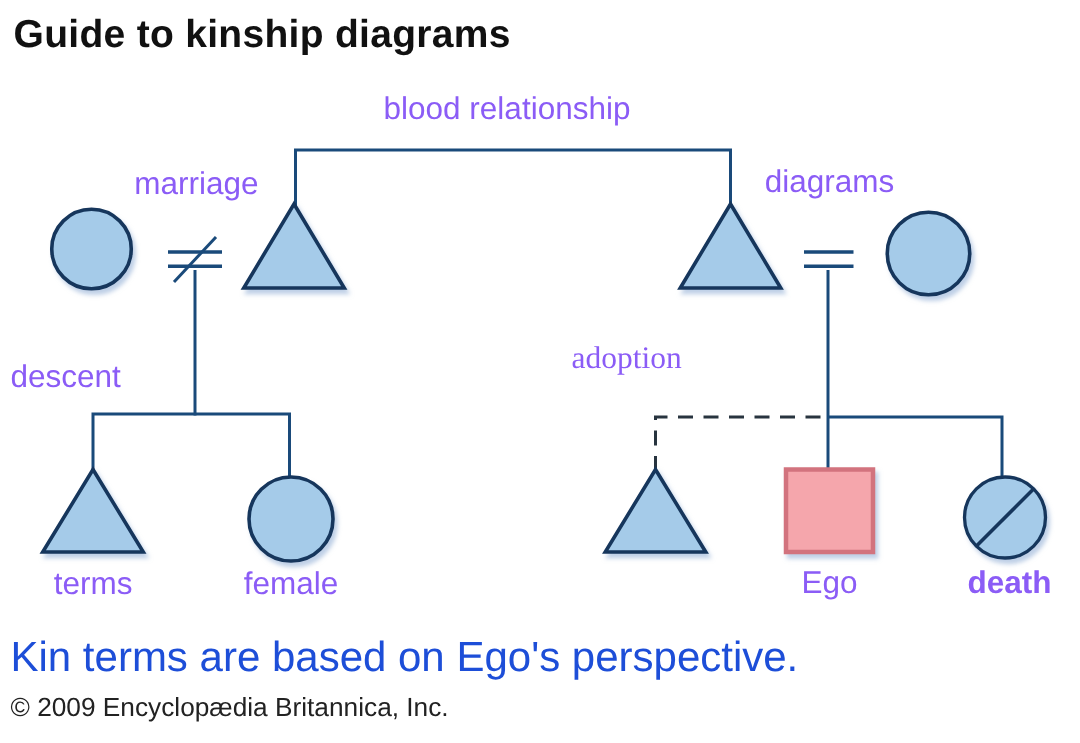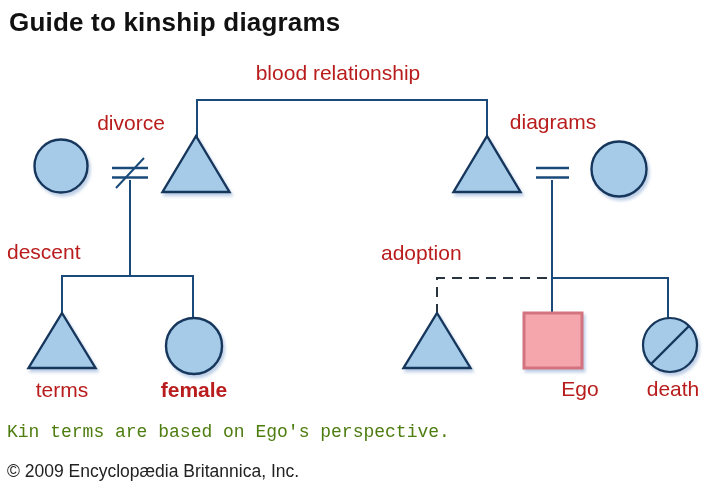--- a/index.html
+++ b/index.html
@@ -24,32 +24,31 @@
   }
   svg.canvas {
     position: absolute;
     left: 0;
     top: 0;
   }
   .shadow { filter: drop-shadow(2px 3px 1.5px rgba(125,160,205,0.50)); }
   .lbl {
     position: absolute;
     font-size: 21px;
-    color: #b91c1c;
+    color: #8b5cf6;
     white-space: nowrap;
   }
   .lbl.centered { transform: translateX(-50%); }
   .note {
     position: absolute;
     left: 7px;
     top: 422px;
-    font-size: 18px;
-    color: #4d7c0f;
+    font-size: 28px;
+    color: #1d4ed8;
     white-space: nowrap;
-    font-family: Liberation Mono, monospace;
   }
   .copyright {
     position: absolute;
     left: 7px;
     top: 461px;
     font-size: 17.5px;
     color: #222;
     white-space: nowrap;
   }
 </style>
@@ -101,26 +100,26 @@
 
     <rect x="524" y="313" width="58" height="55" stroke-width="3" class="shadow" fill="#F5A6AC" stroke="#D2737E"></rect>
 
     <g>
       <circle cx="670" cy="345" r="27" stroke-width="2.2" class="shadow" fill="#A5CBE9" stroke="#16365C"></circle>
       <line x1="651" y1="364" x2="689" y2="326" stroke-width="2.4" stroke="#16365C"></line>
     </g>
   </svg>
 
   <div class="lbl centered" style="left:338px; top:61px;">blood relationship</div>
-  <div class="lbl centered" style="left:131px; top:111px;">divorce</div>
+  <div class="lbl centered" style="left:131px; top:111px;">marriage</div>
   <div class="lbl centered" style="left:553px; top:110px;">diagrams</div>
   <div class="lbl" style="left:7px; top:240px;">descent</div>
-  <div class="lbl" style="left:381px; top:241px;">adoption</div>
+  <div class="lbl" style="left:381px; top:226px;font-family:Liberation Serif, serif;">adoption</div>
 
   <div class="lbl centered" style="left:62px; top:378px;">terms</div>
-  <div class="lbl centered" style="left:194px; top:378px;font-weight:bold;">female</div>
-  <div class="lbl centered" style="left:580px; top:377px;">Ego</div>
-  <div class="lbl centered" style="left:673px; top:377px;">death</div>
+  <div class="lbl centered" style="left:194px; top:378px;">female</div>
+  <div class="lbl centered" style="left:553px; top:377px;">Ego</div>
+  <div class="lbl centered" style="left:673px; top:377px;font-weight:bold;">death</div>
 
   <div class="note">Kin terms are based on Ego's perspective.</div>
   <div class="copyright">© 2009 Encyclopædia Britannica, Inc.</div>
 
 </div>
 
 </body></html>

